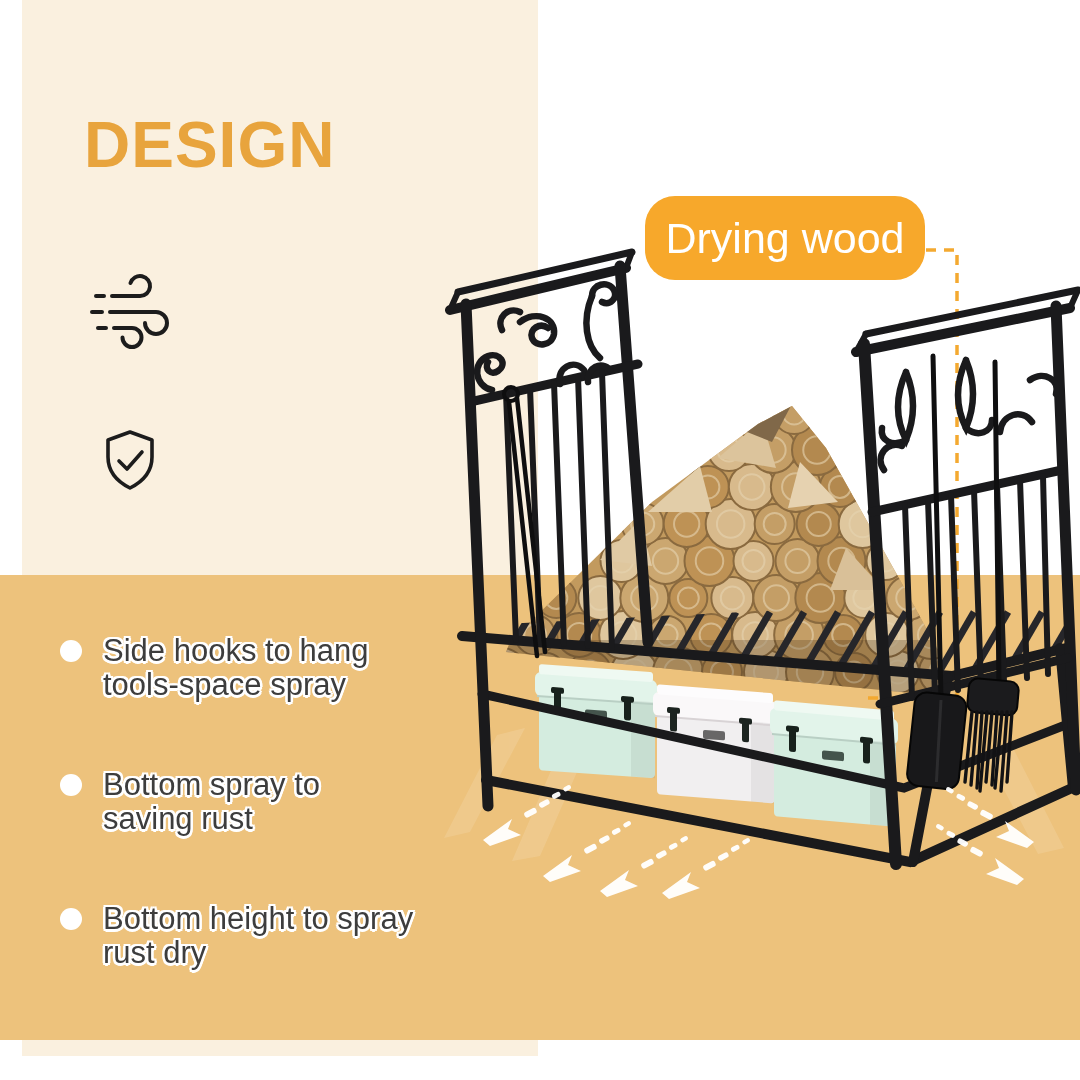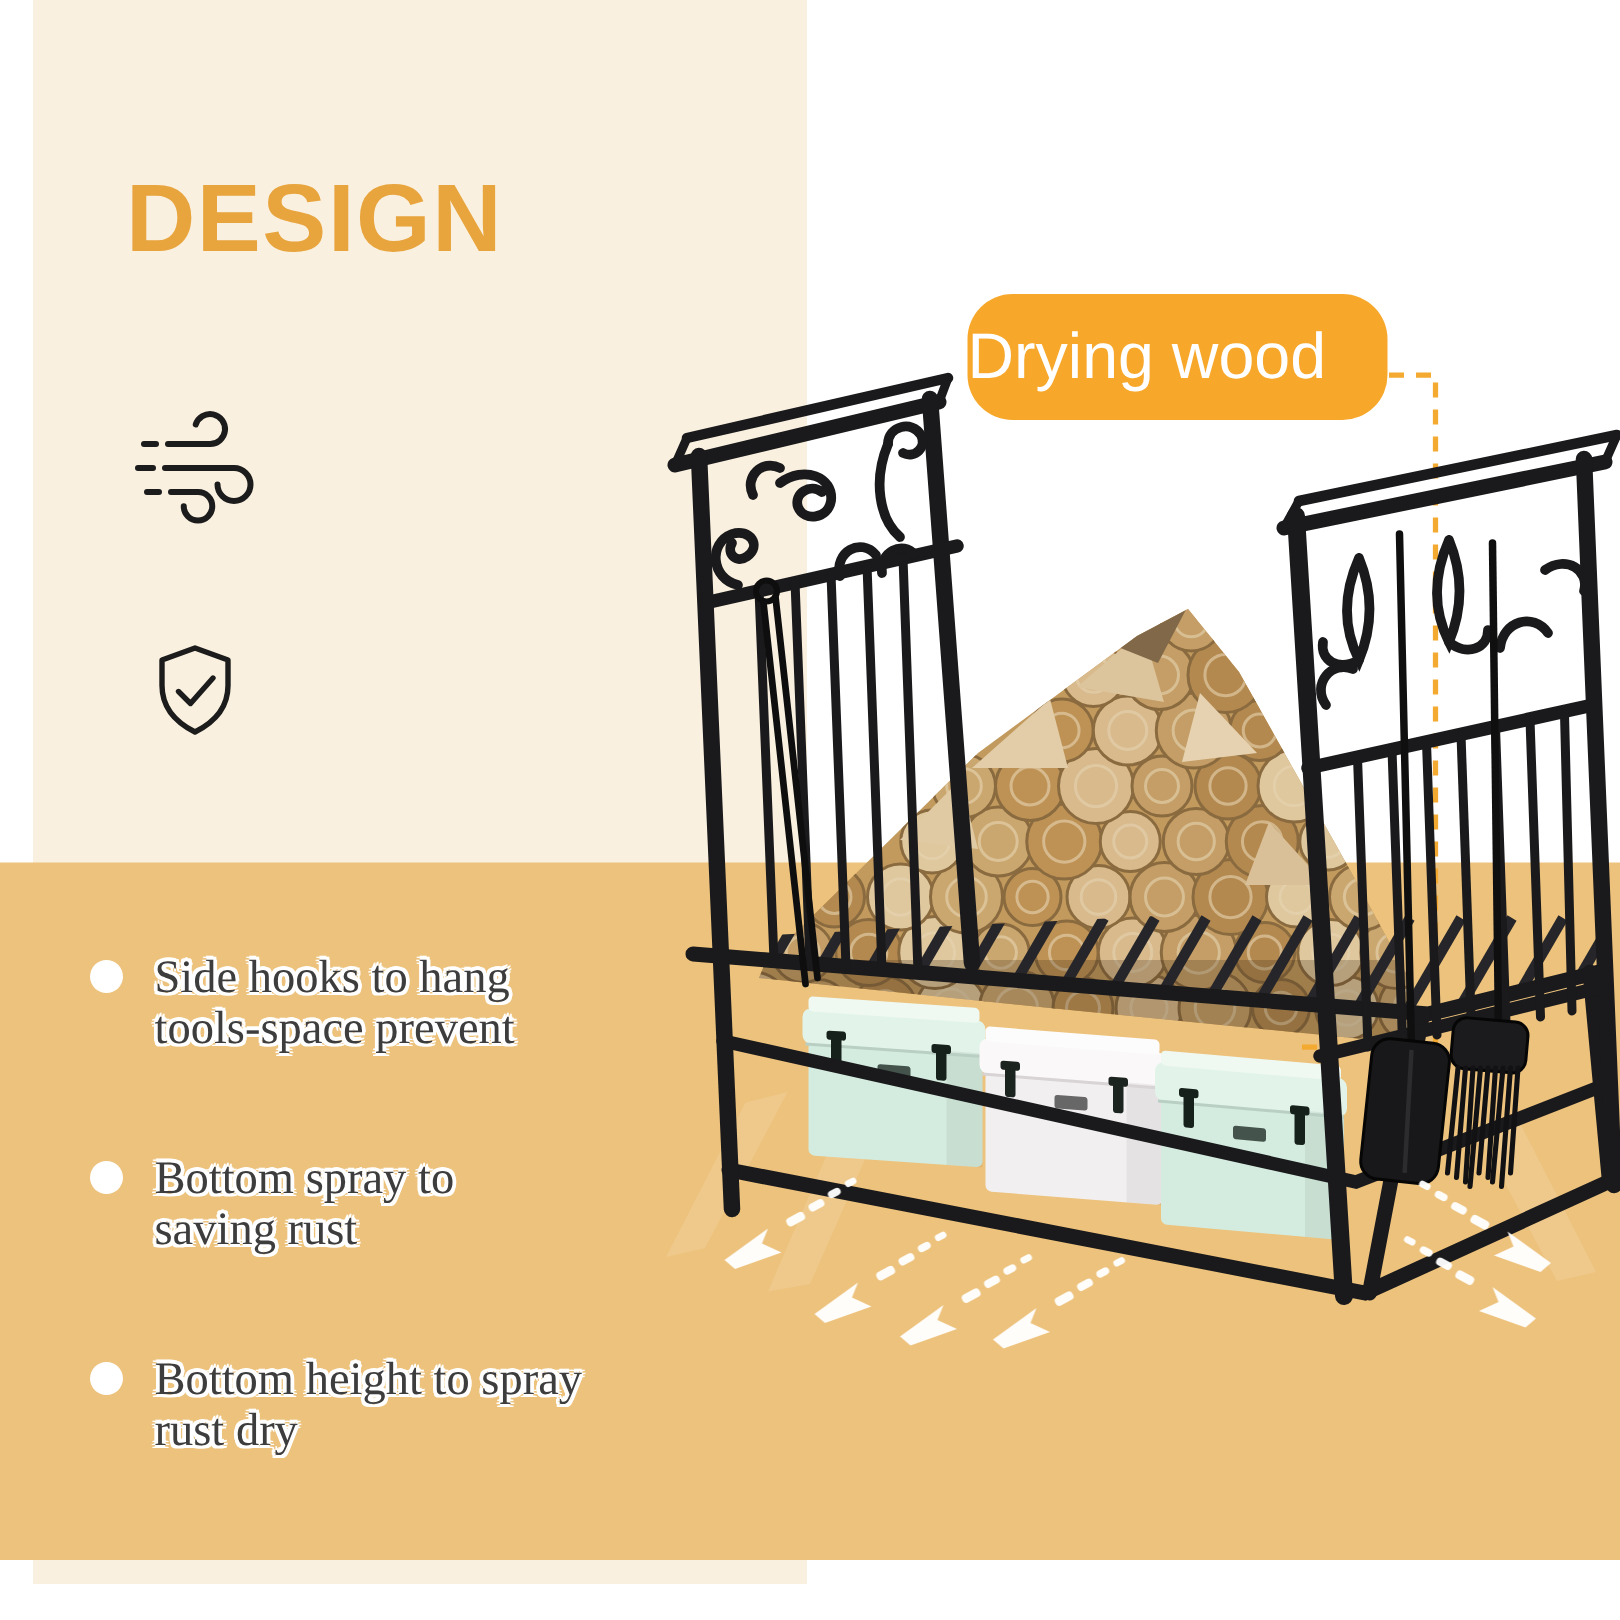--- a/index.html
+++ b/index.html
@@ -7,24 +7,24 @@
          font-family:"Liberation Sans",sans-serif;background:#ffffff;}
   .bg-cream{position:absolute;left:22px;top:0;width:516px;height:1080px;background:#FAF0DF;}
   .bg-tan{position:absolute;left:0;top:575px;width:1080px;height:465px;background:#EDC27C;}
   .title{position:absolute;left:84px;top:108px;font-size:64px;font-weight:bold;
          letter-spacing:1px;color:#E8A43D;}
   .side-icons{position:absolute;left:0;top:0;}
   .feature{position:absolute;left:60px;display:flex;gap:21px;}
   .feature .dot{width:22px;height:22px;border-radius:50%;background:#ffffff;margin-top:6px;flex:0 0 auto;}
   .feature .txt{font-size:31px;line-height:34px;color:#3D3D3D;
     text-shadow:-2px -2px 0 #fff,2px -2px 0 #fff,-2px 2px 0 #fff,2px 2px 0 #fff,
-                 0 -2.5px 0 #fff,0 2.5px 0 #fff,-2.5px 0 0 #fff,2.5px 0 0 #fff;font-family:Liberation Serif, serif;}
+                 0 -2.5px 0 #fff,0 2.5px 0 #fff,-2.5px 0 0 #fff,2.5px 0 0 #fff;}
   .f1{top:634px}.f2{top:768px}.f3{top:902px}
   .callout{position:absolute;left:645px;top:196px;width:280px;height:84px;border-radius:30px;
-           background:#F7A82B;color:#ffffff;font-size:43px;line-height:84px;text-align:left;}
+           background:#F7A82B;color:#ffffff;font-size:43px;line-height:84px;text-align:center;}
   svg.scene{position:absolute;left:0;top:0;width:1080px;height:1080px;}
 </style>
 </head>
 <body>
 
 <div class="stage">
   <div class="bg-cream"></div>
   <div class="bg-tan"></div>
 
   <div class="title">DESIGN</div>
@@ -38,21 +38,21 @@
     <g fill="none" stroke="#1c1c1c" stroke-width="3.6" stroke-linecap="round" stroke-linejoin="round">
       <path d="M130 432 l22 8 v17 c0 15 -10 25 -22 31 c-12 -6 -22 -16 -22 -31 v-17 z"></path>
       <path d="M119 461 l8 8 l15 -17"></path>
     </g>
   </svg>
 
   <div class="feature f1">
     <span class="dot"></span>
     <div class="txt">
       <div>Side hooks to hang</div>
-      <div>tools-space prevent</div>
+      <div>tools-space spray</div>
     </div>
   </div>
   <div class="feature f2">
     <span class="dot"></span>
     <div class="txt">
       <div>Bottom spray to</div>
       <div>saving rust</div>
     </div>
   </div>
   <div class="feature f3">

